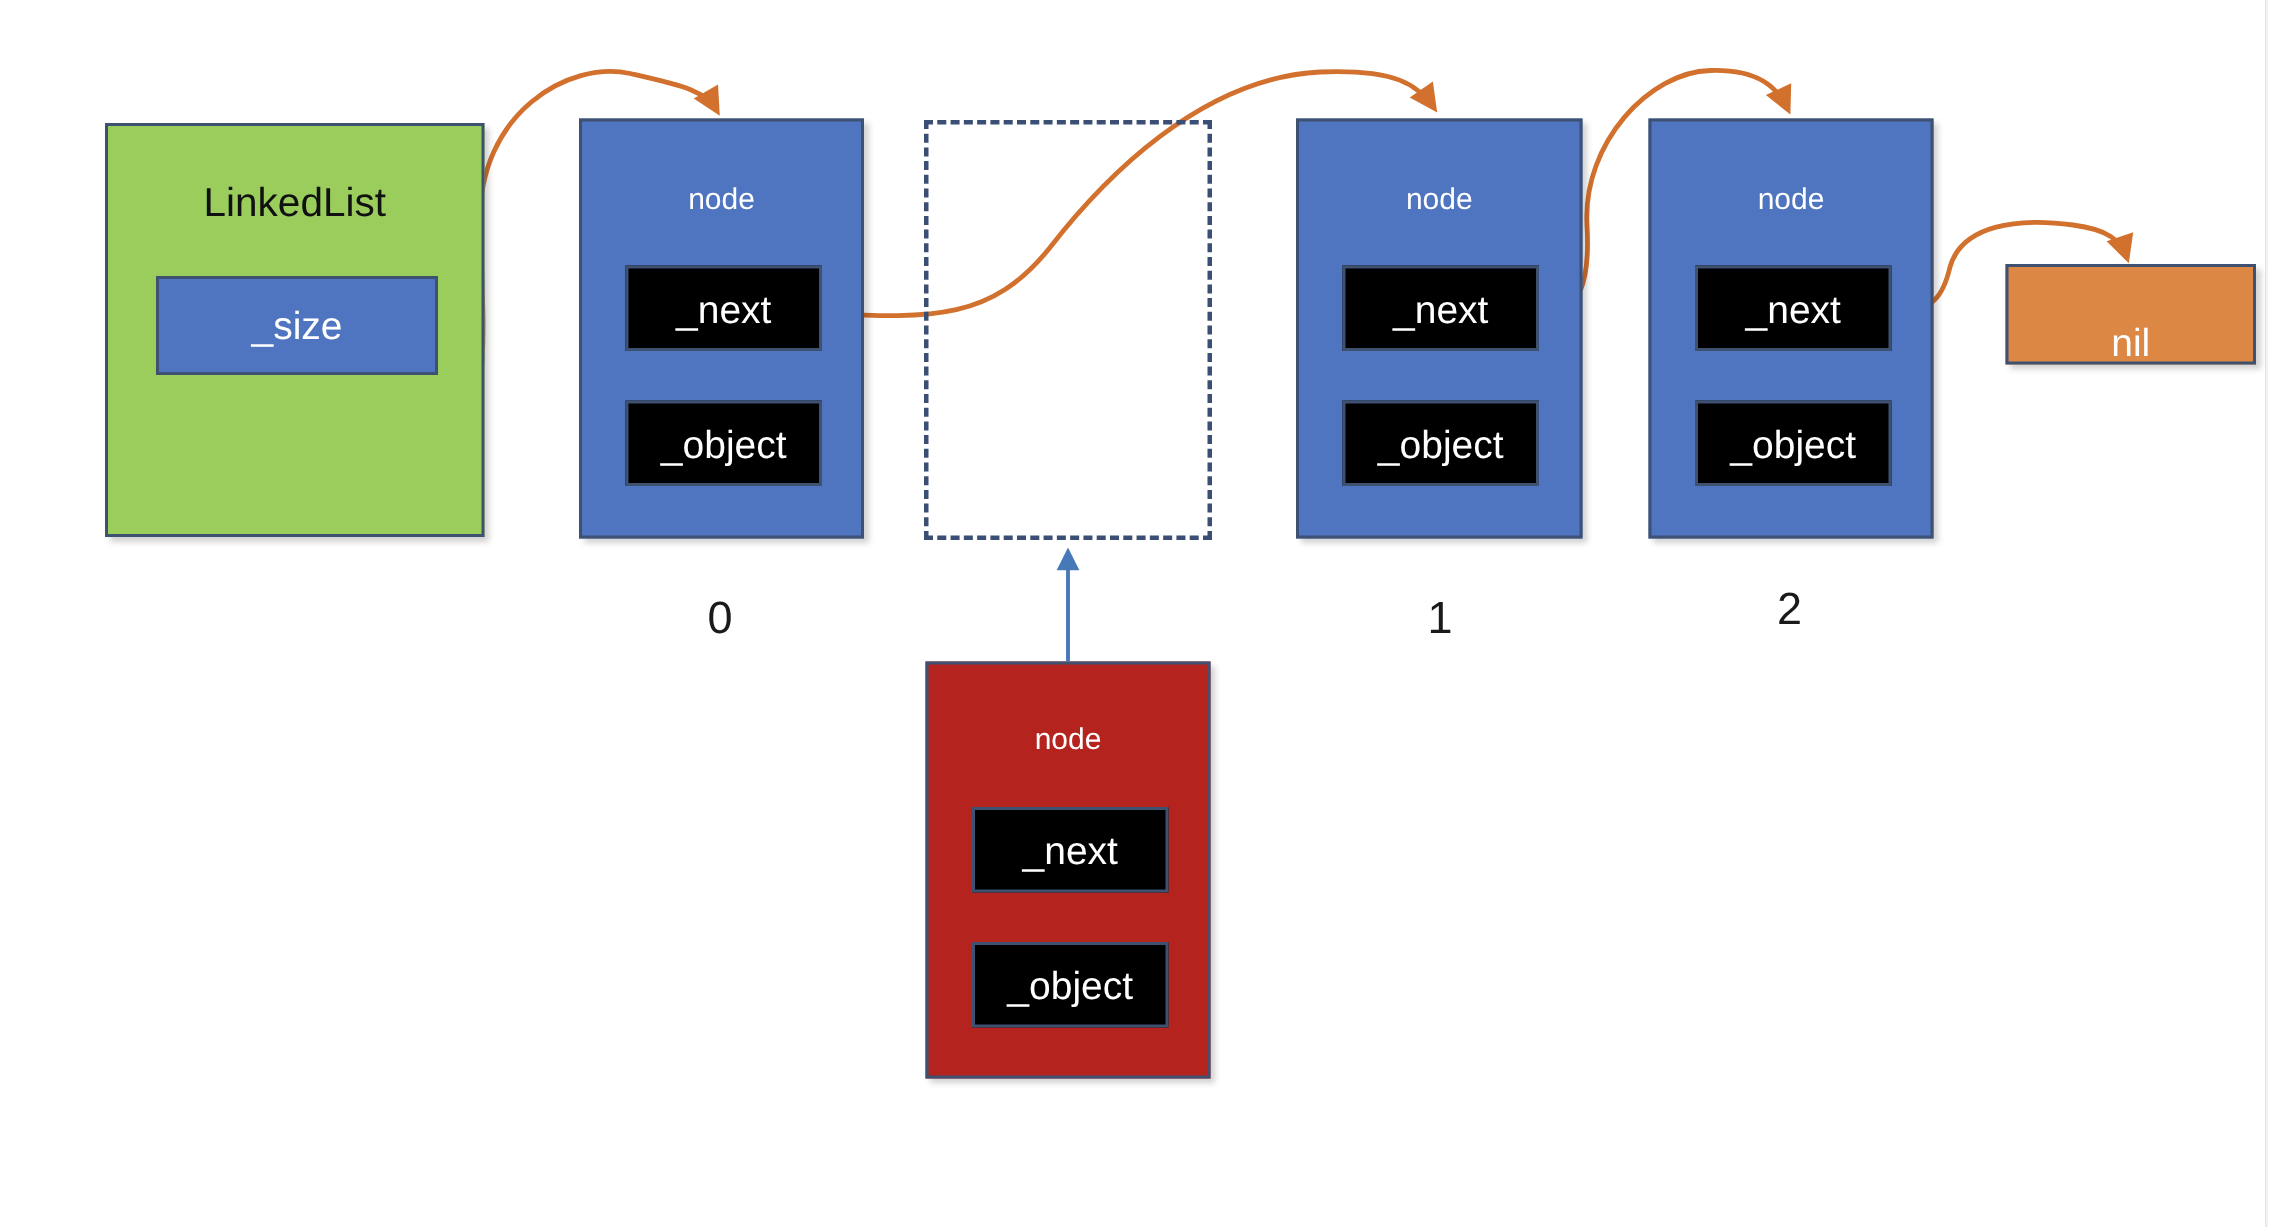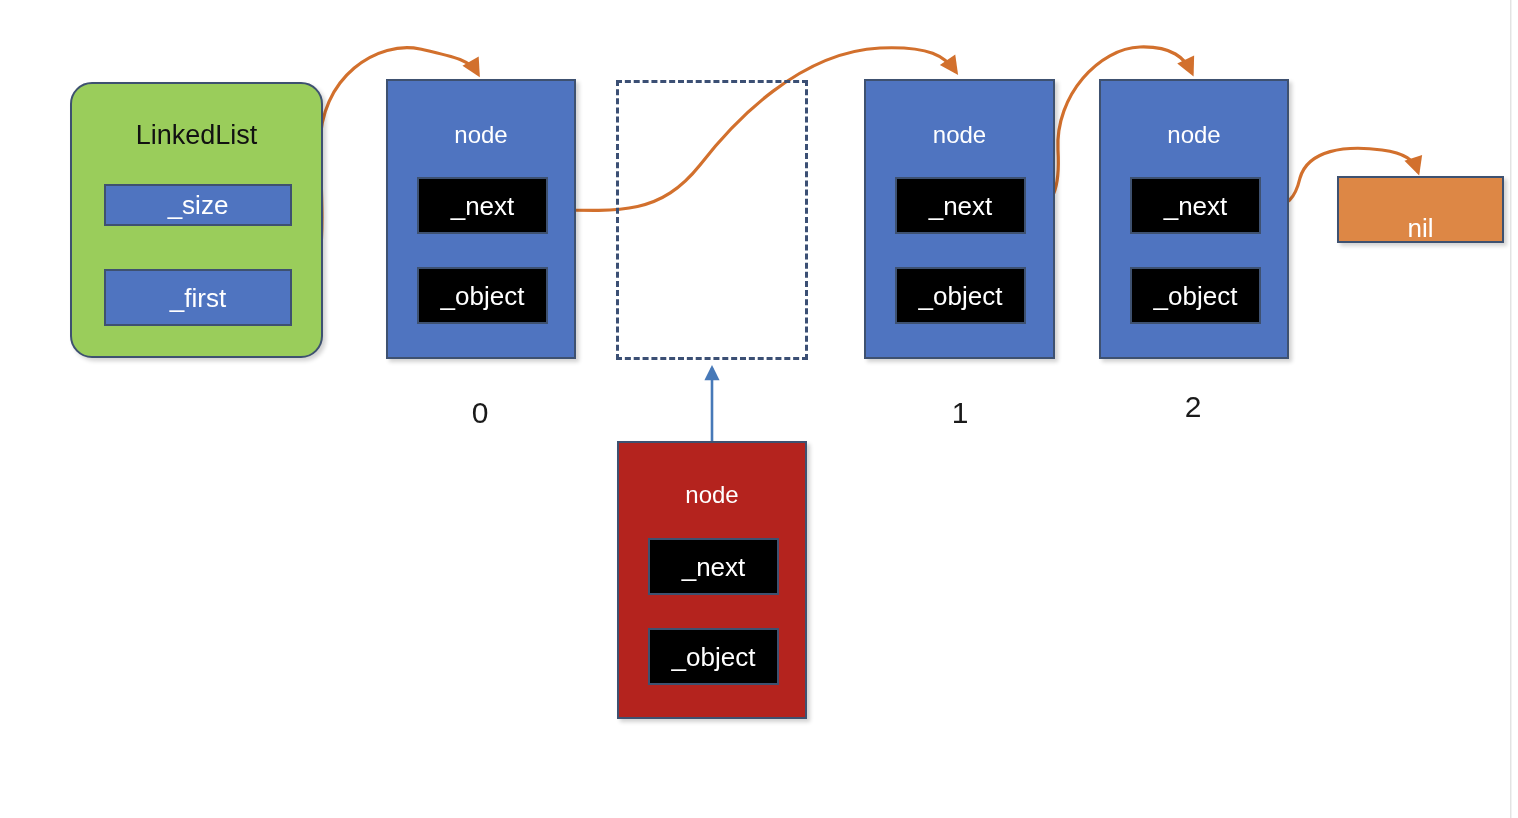--- a/index.html
+++ b/index.html
@@ -39,21 +39,20 @@
     display: flex;
     flex-direction: column;
     align-items: center;
   }
   .shadowed {
     box-shadow: 3px 3px 4px rgba(0,0,0,0.18);
   }
 
   .container-green {
     background: #9ACD5B;
-    border-radius: 22px;
   }
   .node-blue {
     background: #4F74C0;
   }
   .node-red {
     background: #B4231E;
   }
   .field-blue {
     background: #4F74C0;
   }
@@ -65,21 +64,21 @@
   }
 
   .title-dark {
     color: #111111;
     font-size: 27px;
     line-height: 1;
     white-space: nowrap;
   }
   .title-light {
     color: #ffffff;
-    font-size: 24px;
+    font-size: 20px;
     line-height: 1;
     white-space: nowrap;
   }
   .field-label {
     color: #ffffff;
     font-size: 26px;
     line-height: 1;
     white-space: nowrap;
   }
   .nil-label {
@@ -150,25 +149,22 @@
 
     <path d="M 545,209 C 620,212 660,215 700,165 C 735,120 800,52 880,48 C 930,46 945,56 956,72" fill="none" stroke="#D2702D" stroke-width="3.2" marker-end="url(#arrowOrange)"></path>
 
     <path d="M 1025,209 C 1055,212 1060,185 1058,150 C 1055,95 1100,48 1140,47 C 1172,46 1185,58 1192,73" fill="none" stroke="#D2702D" stroke-width="3.2" marker-end="url(#arrowOrange)"></path>
 
     <path d="M 1259,207 C 1290,210 1296,195 1300,178 C 1308,150 1345,145 1382,150 C 1405,153 1414,160 1418,172" fill="none" stroke="#D2702D" stroke-width="3.2" marker-end="url(#arrowOrange)"></path>
   </svg>
 
   <div class="box container-green shadowed" style="left:70px; top:82px; width:253px; height:276px;">
     <div class="title-dark" style="margin-top:38px;">LinkedList</div>
-    <div class="field field-blue" style="left:32px; top:100px; width:188px; height:42px;">
+    <div class="field field-blue" style="left:32px; top:100px; width:188px; height:66px;">
       <span class="field-label">_size</span>
-    </div>
-    <div class="field field-blue" style="left:32px; top:185px; width:188px; height:57px;">
-      <span class="field-label">_first</span>
     </div>
   </div>
 
   <div class="box node-blue shadowed" style="left:386px; top:79px; width:190px; height:280px;">
     <div class="title-light" style="margin-top:42px;">node</div>
     <div class="field field-yellow" style="left:29px; top:96px; width:131px; height:57px;">
       <span class="field-label">_next</span>
     </div>
     <div class="field field-yellow" style="left:29px; top:186px; width:131px; height:57px;">
       <span class="field-label">_object</span>

